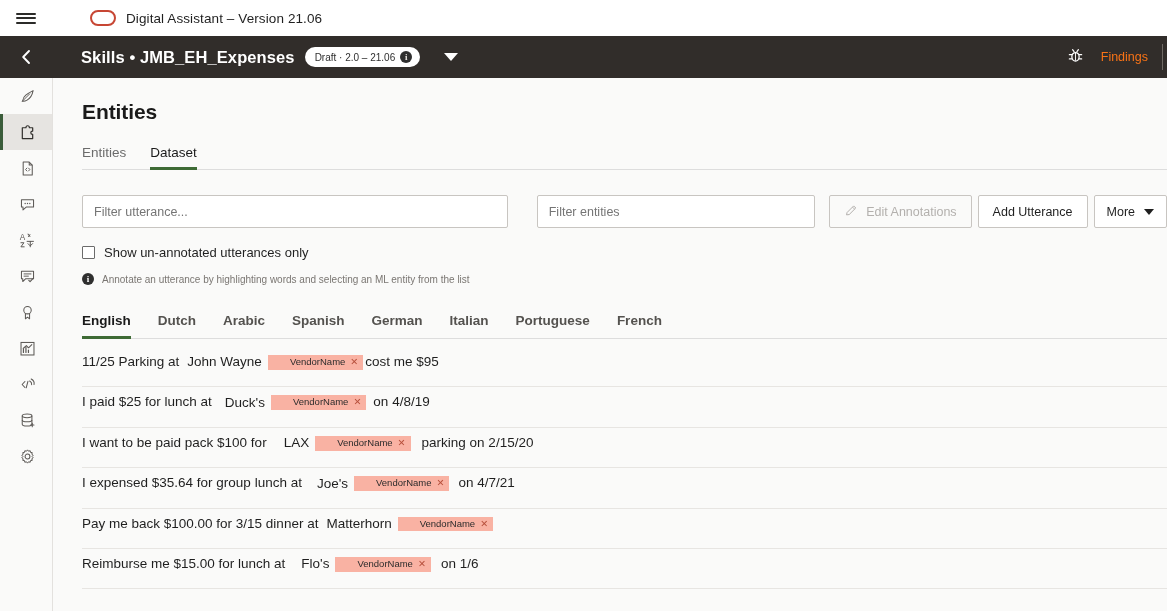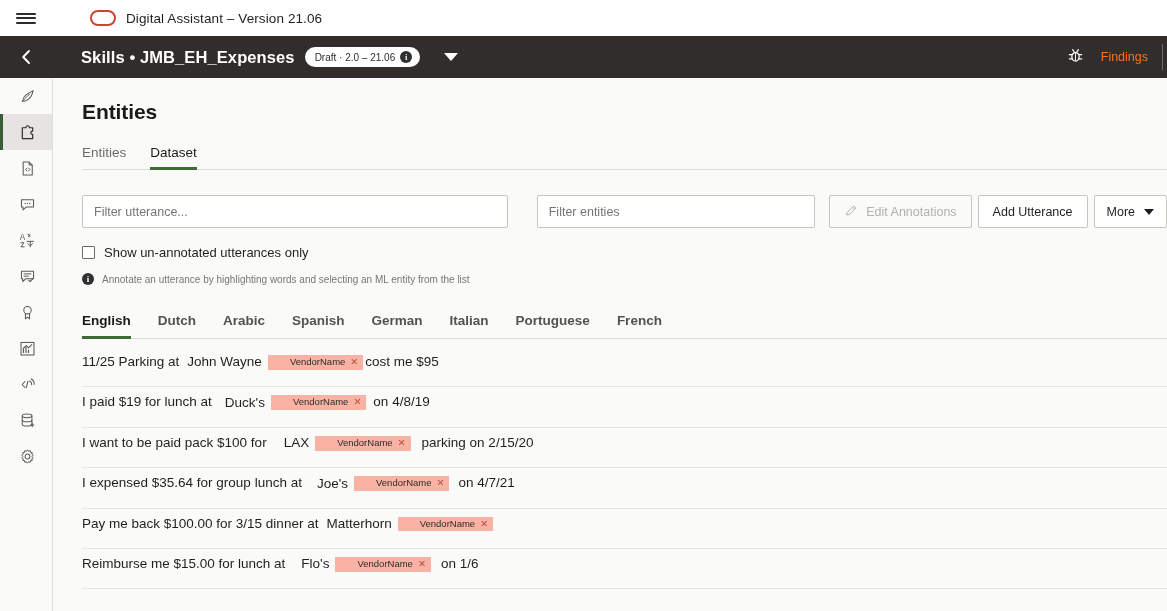--- a/index.html
+++ b/index.html
@@ -575,21 +575,21 @@
               <span class="entity-tag">
                 <span>VendorName</span>
                 <span class="tag-x">✕</span>
               </span>
             </span>
             <span class="utt-seg">cost me $95</span>
           </div>
         </div>
         <div class="utt-row">
           <div class="utt-line">
-            <span class="utt-seg">I paid $19 for lunch at</span>
+            <span class="utt-seg">I paid $25 for lunch at</span>
             <span class="entity-wrap" style="margin: 0px 7px;">
               <span class="entity-text">Duck's</span>
               <span class="entity-tag">
                 <span>VendorName</span>
                 <span class="tag-x">✕</span>
               </span>
             </span>
             <span class="utt-seg">on 4/8/19</span>
           </div>
         </div>

